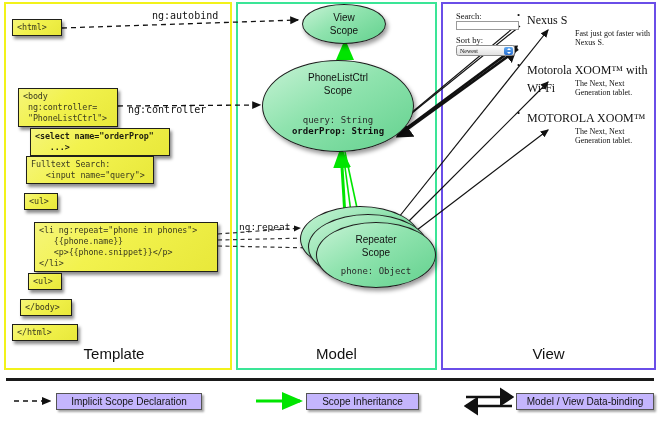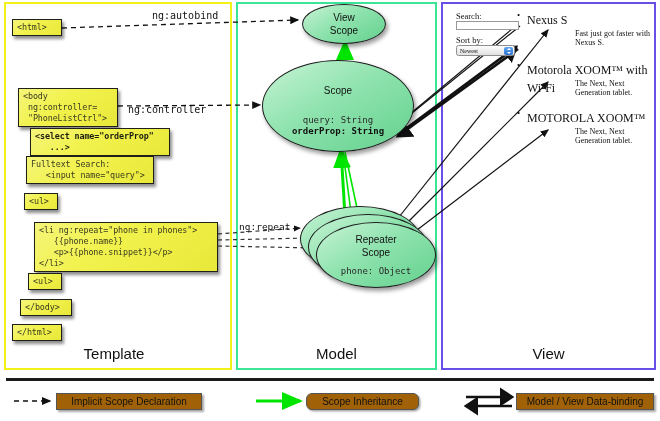--- a/index.html
+++ b/index.html
@@ -88,21 +88,21 @@
 
   .phone-item{position:absolute;font-family:"Liberation Serif",serif;color:#111;}
   .phone-name{font-size:12px;}
   .phone-bullet{position:absolute;font-size:9px;}
   .phone-snip{font-size:8px;padding-left:48px;}
 
   
   #legend-rule{position:absolute;left:6px;top:378px;width:648px;height:3px;background:#1a1a1a;}
   .legend-box{
     position:absolute;box-sizing:border-box;
-    border:1.4px solid #555;background:#a16207;
+    border:1.4px solid #555;background:#c4b5fd;
     box-shadow:1.5px 1.5px 2px rgba(0,0,0,.35);
     font-size:10px;color:#111;text-align:center;line-height:15px;height:17px;
   }
   svg{position:absolute;left:0;top:0;pointer-events:none;}
 </style>
 </head>
 <body>
 
 <div id="stage">
 
@@ -172,32 +172,33 @@
 
   <div class="codebox" style="left:34px;top:222px;width:184px;">&lt;li ng:repeat="phone in phones"&gt;
    {{phone.name}}
    &lt;p&gt;{{phone.snippet}}&lt;/p&gt;
 &lt;/li&gt;</div>
 
   <div class="codebox" style="left:28px;top:273px;width:34px;">&lt;ul&gt;</div>
 
   <div class="codebox" style="left:20px;top:299px;width:52px;">&lt;/body&gt;</div>
 
-  <div class="codebox" style="left:12px;top:324px;width:50px;">&lt;/html&gt;</div>
+  <div class="codebox" style="left:12px;top:324px;width:66px;">&lt;/html&gt;</div>
 
   <div style="position:absolute;left:152px;top:10px;font-family:'DejaVu Sans Mono','Liberation Mono',monospace;font-size:10px;color:#111;">ng:autobind</div>
   <div style="position:absolute;left:128px;top:104px;font-family:'DejaVu Sans Mono','Liberation Mono',monospace;font-size:10px;color:#111;text-align:right;">ng:controller</div>
   <div style="position:absolute;left:239px;top:221px;font-family:'DejaVu Sans Mono','Liberation Mono',monospace;font-size:9.5px;color:#111;">ng:repeat</div>
 
   <div class="ellipse" style="left:302px;top:4px;width:84px;height:40px;">
     <div class="ell-text" style="top:7px;">View</div>
     <div class="ell-text" style="top:20px;">Scope</div>
   </div>
 
   <div class="ellipse" style="left:262px;top:60px;width:152px;height:92px;">
+    <div class="ell-text" style="top:11px;">PhoneListCtrl</div>
     <div class="ell-text" style="top:24px;">Scope</div>
     <div class="ell-text ell-mono" style="top:54px;">query: String</div>
     <div class="ell-text ell-mono" style="top:65px;font-weight:bold;color:#111;">orderProp: String</div>
   </div>
 
   <div class="ellipse" style="left:300px;top:206px;width:120px;height:66px;"></div>
   <div class="ellipse" style="left:308px;top:214px;width:120px;height:66px;"></div>
   <div class="ellipse" style="left:316px;top:222px;width:120px;height:66px;">
     <div class="ell-text" style="top:11px;">Repeater</div>
     <div class="ell-text" style="top:24px;">Scope</div>
@@ -231,16 +232,16 @@
   </div>
   <div class="phone-item phone-snip" style="left:527px;top:127px;">The Next, Next Generation tablet.</div>
 
   <div class="panel-label" id="label-template">Template</div>
   <div class="panel-label" id="label-model">Model</div>
   <div class="panel-label" id="label-view">View</div>
 
   <div id="legend-rule"></div>
 
   <div class="legend-box" style="left:56px;top:393px;width:146px;">Implicit Scope Declaration</div>
-  <div class="legend-box" style="left:306px;top:393px;width:113px;border-radius:6px;">Scope Inheritance</div>
+  <div class="legend-box" style="left:306px;top:393px;width:113px;">Scope Inheritance</div>
   <div class="legend-box" style="left:516px;top:393px;width:138px;">Model / View Data-binding</div>
 
 </div>
 
 </body></html>

